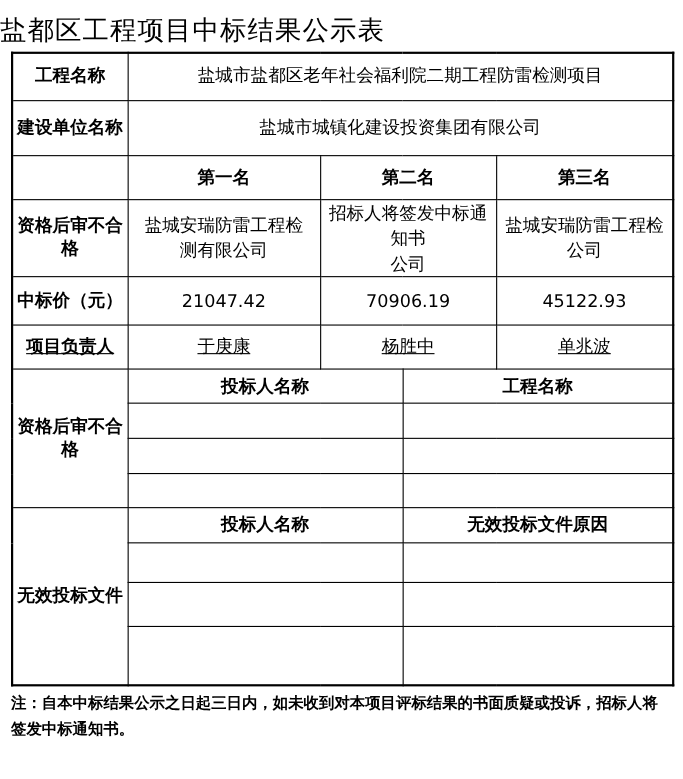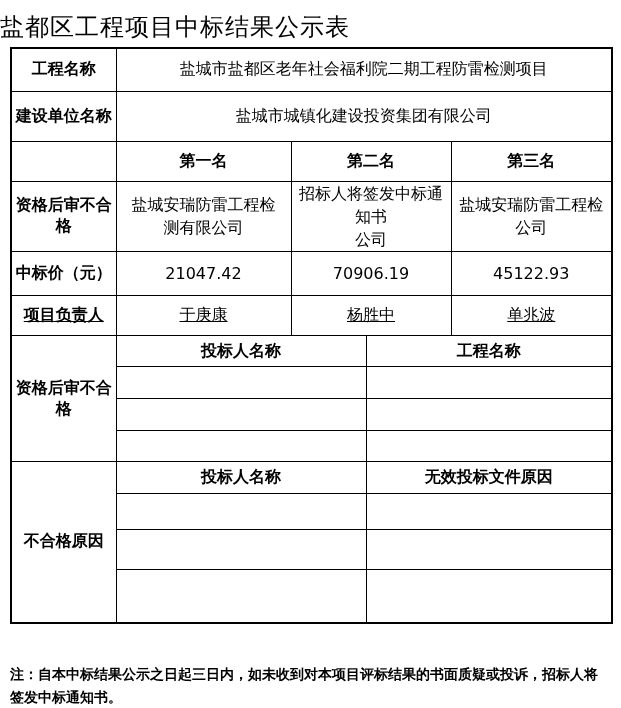--- a/index.html
+++ b/index.html
@@ -49,21 +49,21 @@
   tr.r6  { height: 40px; text-decoration: underline; }
   tr.r7  { height: 31px; }
   tr.r8  { height: 32px; }
   tr.r9  { height: 32px; }
   tr.r10 { height: 31px; }
   tr.r11 { height: 32px; }
   tr.r12 { height: 36px; }
   tr.r13 { height: 40px; }
   tr.r14 { height: 53px; }
   .note {
-    margin: 39px 10px 0 10px;
+    margin: 5px 10px 0 10px;
     font-size: 14px;
     font-weight: bold;
     line-height: 1.65;
     text-align: left;
   }
 </style>
 </head>
 <body>
 
 <div class="page">
@@ -133,21 +133,21 @@
     <tr class="r9">
       <td colspan="2"></td>
       <td colspan="2"></td>
     </tr>
     <tr class="r10">
       <td colspan="2"></td>
       <td colspan="2"></td>
     </tr>
 
     <tr class="r11">
-      <td class="lab" rowspan="4">不合格原因</td>
+      <td class="lab" rowspan="4">无效投标文件</td>
       <td class="lab" colspan="2">投标人名称</td>
       <td class="lab" colspan="2">无效投标文件原因</td>
     </tr>
     <tr class="r12">
       <td colspan="2"></td>
       <td colspan="2"></td>
     </tr>
     <tr class="r13">
       <td colspan="2"></td>
       <td colspan="2"></td>

